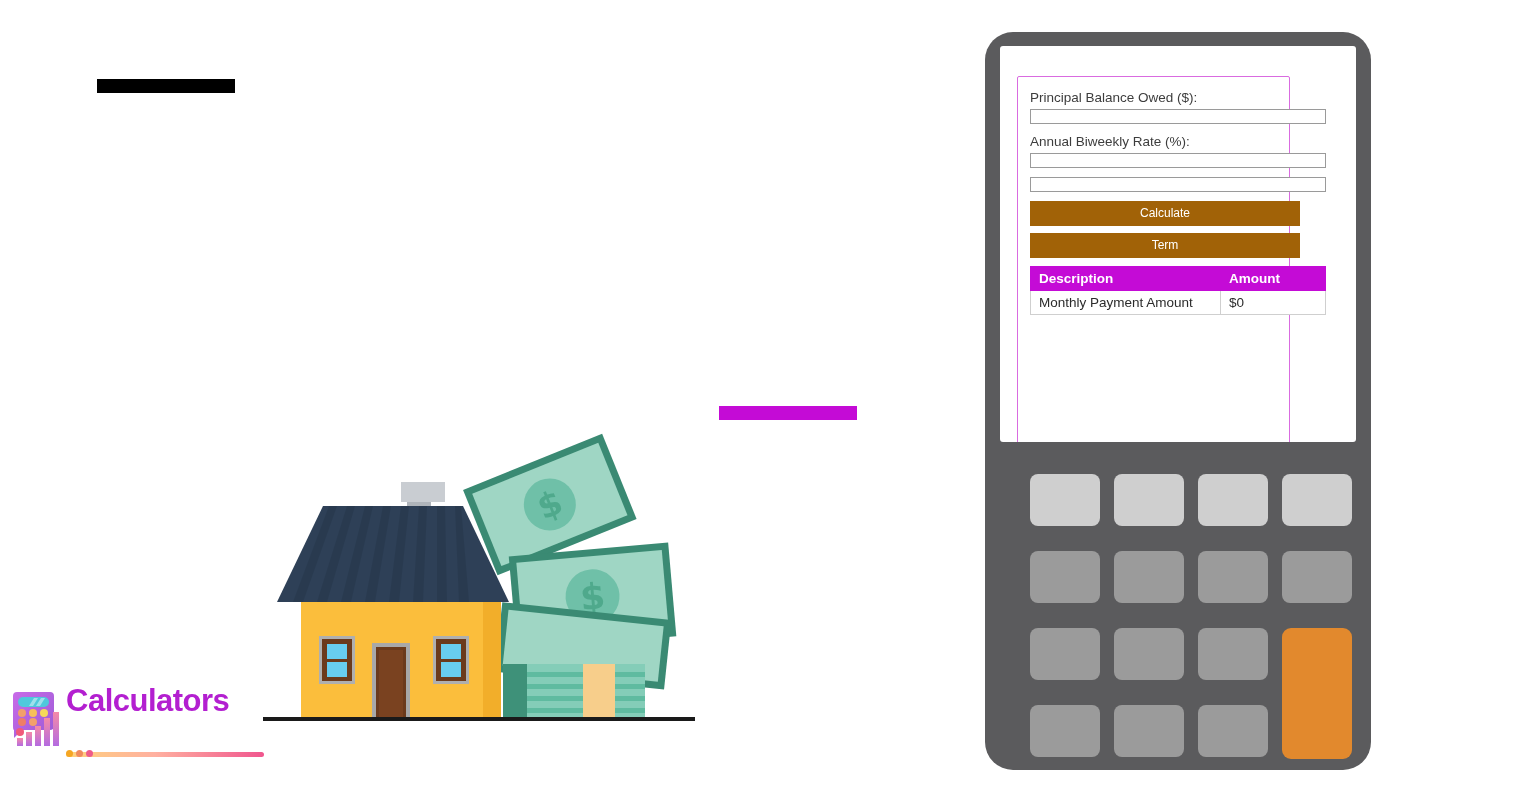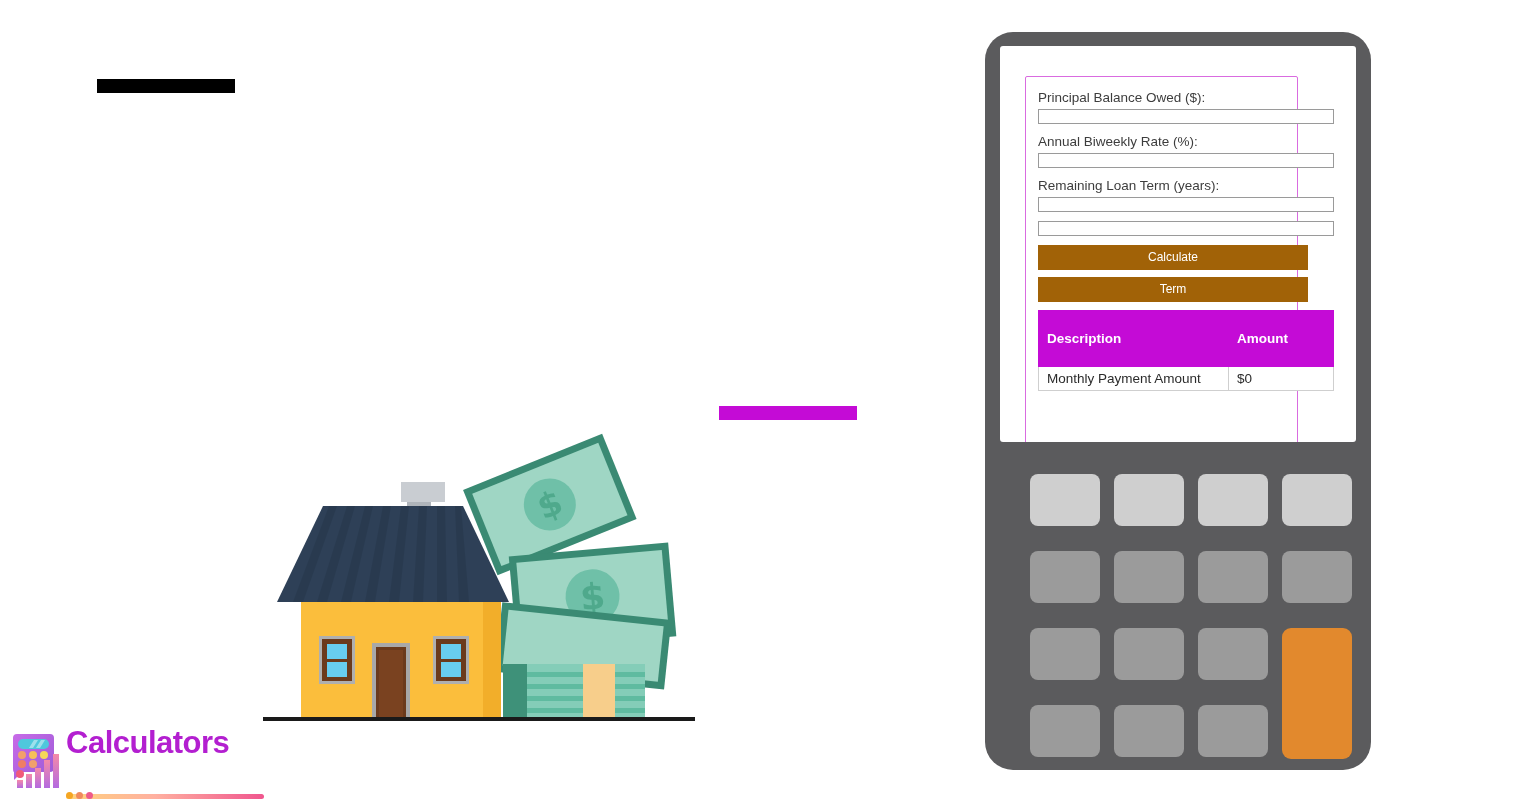--- a/index.html
+++ b/index.html
@@ -38,21 +38,21 @@
   }
   .headline .l1 { color: #C40BD6; font-size: 72px; }
   .headline .l2 { color: #C40BD6; font-size: 72px; }
   .headline .l3 { color: #111111; font-size: 72px; }
 
   
   .illus { position: absolute; left: 255px; top: 432px; width: 450px; height: 295px; }
   .illus svg { display: block; }
 
   
-  .logo { position: absolute; left: 4px; top: 726px; width: 260px; height: 74px; }
+  .logo { position: absolute; left: 4px; top: 684px; width: 260px; height: 74px; }
   .logo-icon { position: absolute; left: 4px; top: 6px; width: 52px; height: 58px; }
   .logo-text { position: absolute; left: 62px; top: 0px; }
   .logo-text .lt1 {
     font-size: 31px; font-weight: 700; line-height: 33px;
     color: #B31FD0; letter-spacing: -0.5px;
   }
   .logo-text .lt2 {
     font-size: 31px; font-weight: 700; line-height: 33px;
     color: #F5A623; letter-spacing: -0.5px;
   }
@@ -80,21 +80,20 @@
     border-radius: 3px;
     overflow: hidden;
   }
   .form-card {
     position: absolute; left: 17px; top: 30px;
     width: 273px; height: 400px;
     border: 1px solid #D96BE0;
     border-radius: 2px;
     background: #fff;
     padding: 12px 12px 0 12px;
-    margin-left: 8px;
   }
   .field { margin-bottom: 9px; }
   .field label {
     display: block;
     font-size: 13.5px;
     color: #3d3d3d;
     line-height: 18px;
     margin-bottom: 2px;
     white-space: nowrap;
     font-family: "Liberation Sans", sans-serif;
@@ -127,21 +126,21 @@
     width: 296px;
     border-collapse: collapse;
     margin-top: 8px;
     table-layout: fixed;
   }
   .result-table th {
     background: #C40BD6;
     color: #ffffff;
     text-align: left;
     font-size: 13.5px;
-    padding: 20px 8px;
+    padding: 4px 8px;
     font-weight: 700;
     border: 1px solid #C40BD6;
   }
   .result-table td {
     font-size: 13.5px;
     color: #2b2b2b;
     padding: 4px 8px;
     border: 1px solid #cfcfcf;
     background: #fff;
   }
@@ -301,24 +300,20 @@
         <div class="field">
           <label>Principal Balance Owed ($):</label>
           <input type="text" placeholder="" style="">
         </div>
 
         <div class="field">
           <label>Annual Biweekly Rate (%):</label>
           <input type="text" placeholder="" style="">
         </div>
 
-        <div class="field">
-          <label>Remaining Loan Term (years):</label>
-          <input type="text" placeholder="" style="">
-        </div>
 
         <div class="field">
           <input type="text" placeholder="" style="">
         </div>
 
         <button class="btn first">Calculate</button>
         <button class="btn">Term</button>
 
         <table class="result-table">
           <thead>

